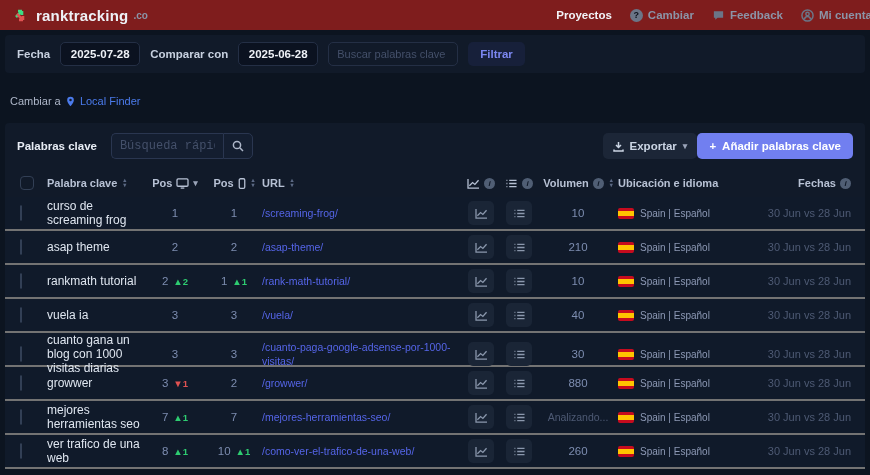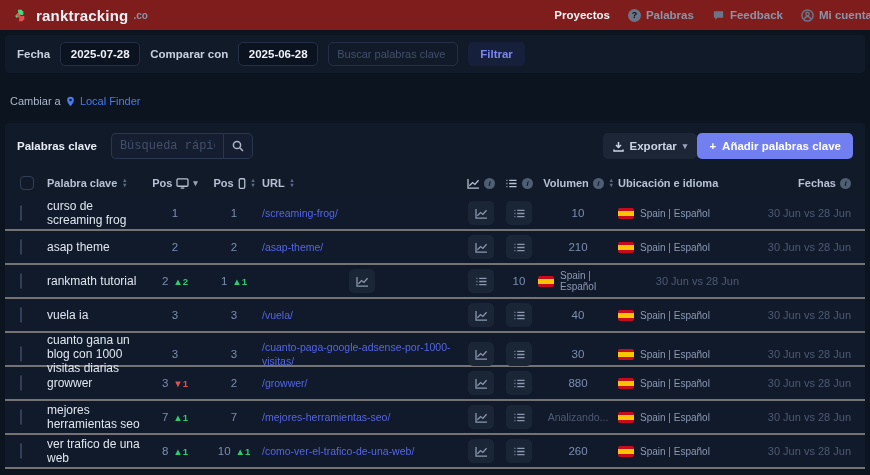--- a/index.html
+++ b/index.html
@@ -137,21 +137,21 @@
     </svg>
     <span class="logo-text">ranktracking</span>
       <span class="logo-suffix">.co</span>
   </div>
   <div class="nav-items">
     <a class="nav-item active">
         <span>Proyectos</span>
       </a>
     <a class="nav-item">
       <span class="circle-icon">?</span>
-      <span>Palabras</span>
+      <span>Cambiar</span>
     </a>
     <a class="nav-item">
       <svg class="nav-svg" viewBox="0 0 14 14">
           <path d="M2 2.5 h10 v7 h-6 l-2.5 2 v-2 h-1.5 z" fill="#6b7587" stroke="none"></path>
         </svg>
       <span>Feedback</span>
     </a>
     <a class="nav-item">
       <svg class="nav-svg" viewBox="0 0 14 14">
           <circle cx="7" cy="7" r="6"></circle>
@@ -349,20 +349,21 @@
     <div><span class="checkbox"></span></div>
     <div class="kw">rankmath tutorial</div>
     <div class="pos-cell pos-d">
           <span class="pos-val">2</span>
           <span class="chg up">▲2</span>
         </div>
     <div class="pos-cell pos-m">
           <span class="pos-val">1</span>
           <span class="chg up">▲1</span>
         </div>
+    <div><a class="url-link">/rank-math-tutorial/</a></div>
     <div>
       <button class="row-btn">
         <svg class="row-svg" viewBox="0 0 14 12">
               <path d="M1 1 v10 h12"></path>
               <path d="M2.5 8.5 L6 5 L8.5 7 L12.5 2.5"></path>
             </svg>
       </button>
     </div>
     <div>
       <button class="row-btn">

